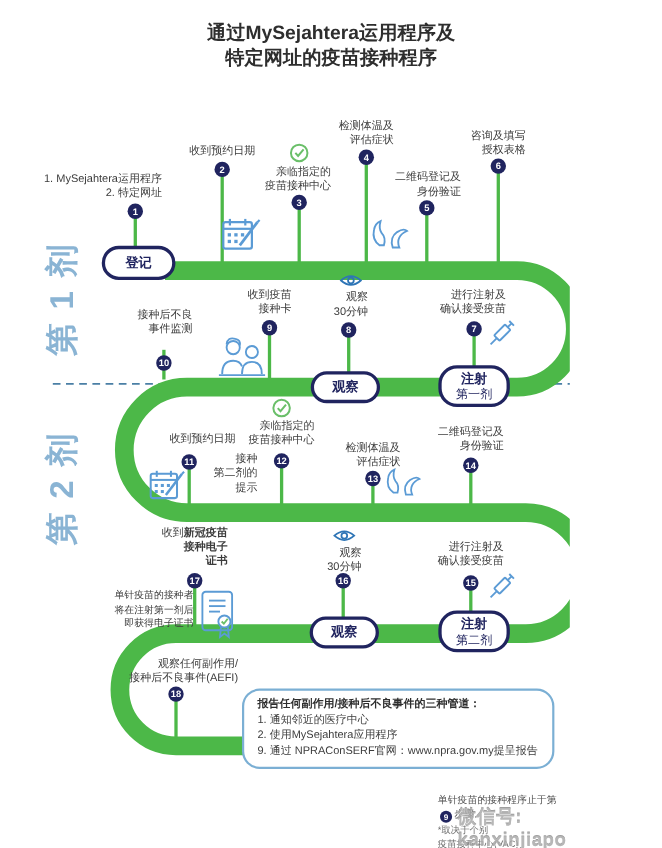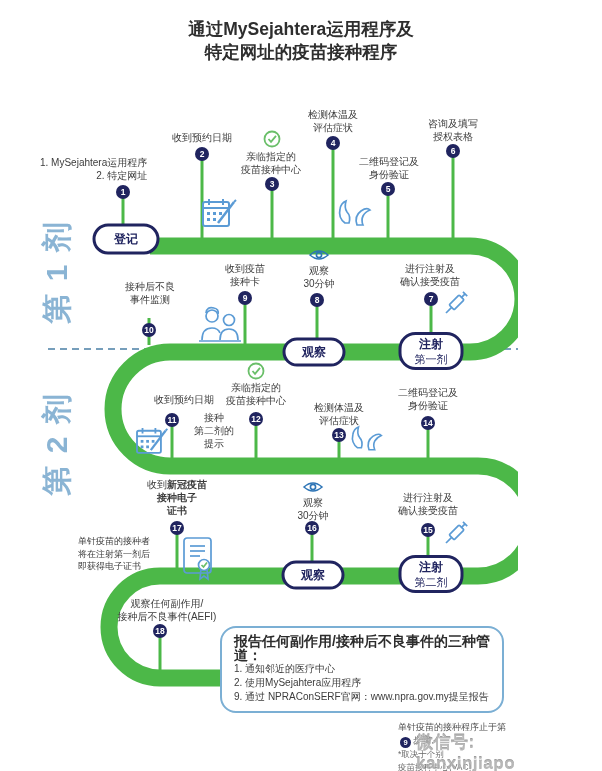--- a/index.html
+++ b/index.html
@@ -2,36 +2,36 @@
 <html><head>
 <meta charset="utf-8">
 <style>
   html,body{margin:0;padding:0;background:#fff;}
   #page{position:relative;width:518px;height:771px;background:#fff;overflow:hidden;
         font-family:"Liberation Sans","DejaVu Sans",sans-serif;}
   .title{position:absolute;left:0;top:18px;width:602px;text-align:center;
          font-size:17.5px;font-weight:bold;color:#2e2e2e;line-height:23px;}
   .section-label{position:absolute;font-size:30px;font-weight:bold;color:#8ab4d4;
          transform:translate(-50%,-50%) rotate(-90deg);white-space:nowrap;letter-spacing:2px;}
-  .lbl{position:absolute;transform:translateX(-50%);text-align:center;font-size:10px;
+  .lbl{position:absolute;transform:translateX(-50%);text-align:right;font-size:10px;
        color:#3c3c3c;line-height:13px;white-space:nowrap;z-index:4;}
   .lbl.left{transform:none;text-align:right;}
   .lbl .b{font-weight:bold;}
   .badge{position:absolute;width:14px;height:14px;border-radius:50%;background:#20245f;
          color:#fff;font-size:8.5px;font-weight:bold;display:flex;align-items:center;
          justify-content:center;transform:translate(-50%,-50%);z-index:6;}
   .mbox{position:absolute;transform:translate(-50%,-50%);background:#fff;border:3.5px solid #20245f;
         border-radius:17px;color:#20245f;font-weight:bold;font-size:12px;text-align:center;
         display:flex;flex-direction:column;align-items:center;justify-content:center;z-index:5;}
   .mbox .sub{font-weight:normal;font-size:11px;line-height:13px;}
-  .sidenote{position:absolute;left:78px;top:535px;width:98px;font-size:9px;
+  .sidenote{position:absolute;left:78px;top:535px;width:98px;text-align:right;font-size:9px;
         color:#3c3c3c;line-height:12.5px;z-index:4;}
   .report{position:absolute;left:220px;top:626px;width:258px;border:2px solid #7bafd4;
         border-radius:16px;background:#fff;padding:6px 10px 7px 12px;z-index:5;}
-  .report .rt{font-size:14px;font-weight:bold;color:#2d2d2d;line-height:14px;}
+  .report .rt{font-size:10px;font-weight:bold;color:#2d2d2d;line-height:14px;}
   .report .ri{font-size:10px;color:#3c3c3c;line-height:14px;}
   .footer{position:absolute;left:398px;top:721px;font-size:9px;color:#4f4f4f;line-height:13px;z-index:4;}
   .footer .small{font-size:8.5px;color:#6a6a6a;}
   .inline-badge{display:inline-flex;width:11px;height:11px;border-radius:50%;background:#20245f;
         color:#fff;font-size:7.5px;font-weight:bold;align-items:center;justify-content:center;
         vertical-align:-2px;margin:0 2px;}
   .watermark{position:absolute;left:416px;top:731px;font-size:17px;font-weight:bold;
         color:#ababab;opacity:.85;z-index:9;letter-spacing:.5px;
         text-shadow:0 1px 0 #fff,0 -1px 0 #8e8e8e;}
   svg.canvas{position:absolute;left:0;top:0;z-index:1;}

